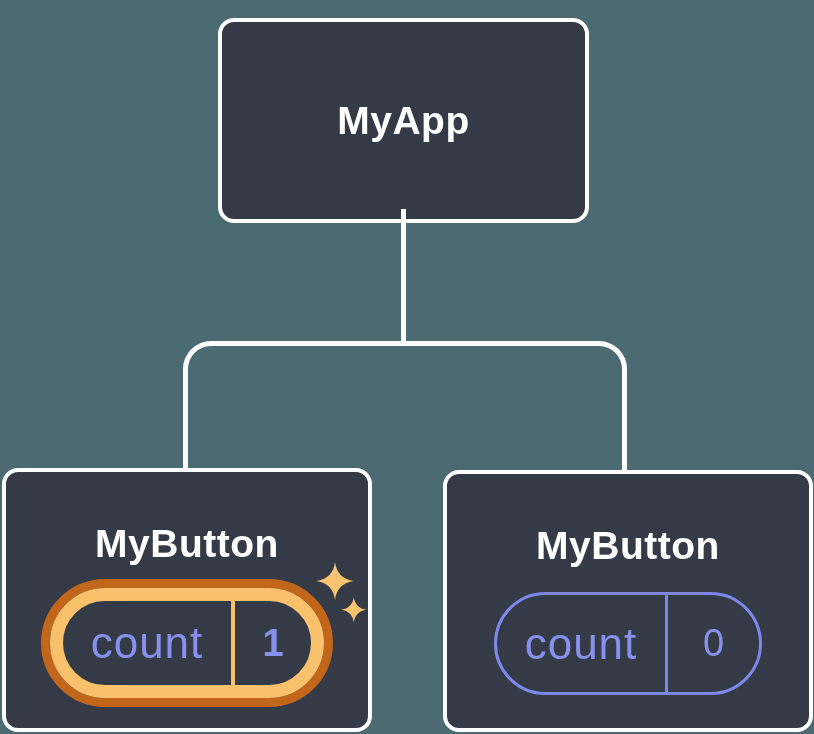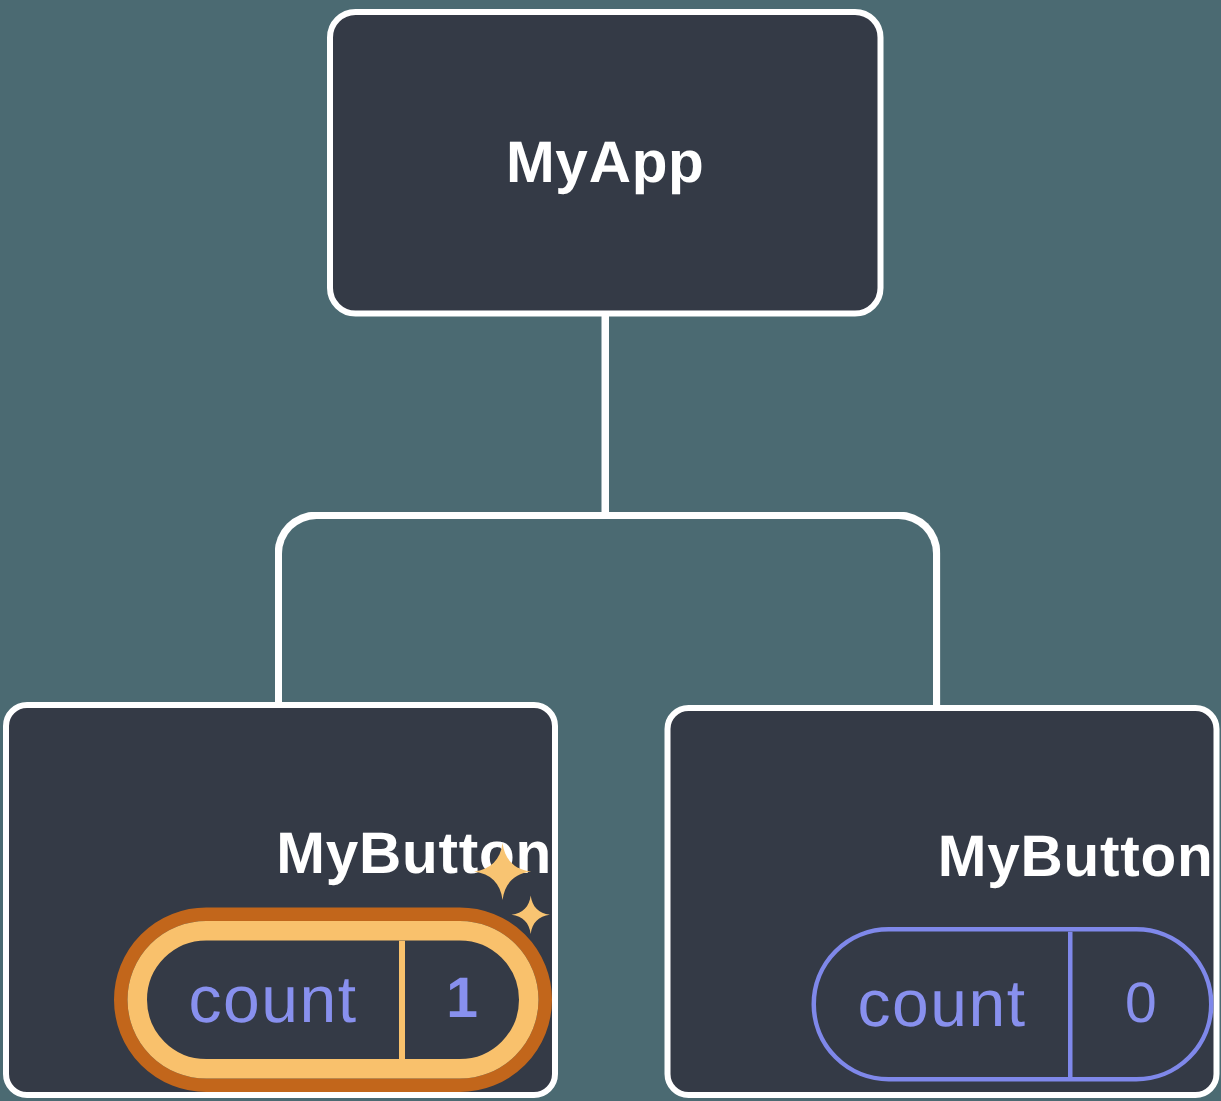--- a/index.html
+++ b/index.html
@@ -12,23 +12,23 @@
     font-family: "Liberation Sans", sans-serif;
   }
   .node {
     position: absolute;
     background: #343a46;
     border: 4px solid #ffffff;
     border-radius: 16px;
     box-sizing: border-box;
   }
   .node-root {
-    left: 218px; top: 6px;
+    left: 218px; top: 18px;
     width: 371px; height: 205px;
-    display: flex; align-items: center; justify-content: center; border-radius: 19px;
+    display: flex; align-items: center; justify-content: center;
   }
   .node-title {
     color: #ffffff;
     font-size: 39px;
     font-weight: 600;
     letter-spacing: 0.5px;
     white-space: nowrap;
   }
   .stem {
     position: absolute;
@@ -42,22 +42,22 @@
     width: 444px; height: 129px;
     box-sizing: border-box;
     border-top: 5px solid #ffffff;
     border-left: 5px solid #ffffff;
     border-right: 5px solid #ffffff;
     border-radius: 28px 28px 0 0;
   }
   .node-child {
     display: flex;
     flex-direction: column;
-    align-items: flex-end;
-    padding-top: 76px;
+    align-items: center;
+    padding-top: 50px;
   }
   .node-child-left  { left: 2px;   top: 468px; width: 370px; height: 264px; }
   .node-child-right { left: 443px; top: 470px; width: 370px; height: 262px; }
 
   
   .pill-glow {
     margin-top: 13px;
     border: 9px solid #c2661b;
     border-radius: 70px;
     box-sizing: border-box;

